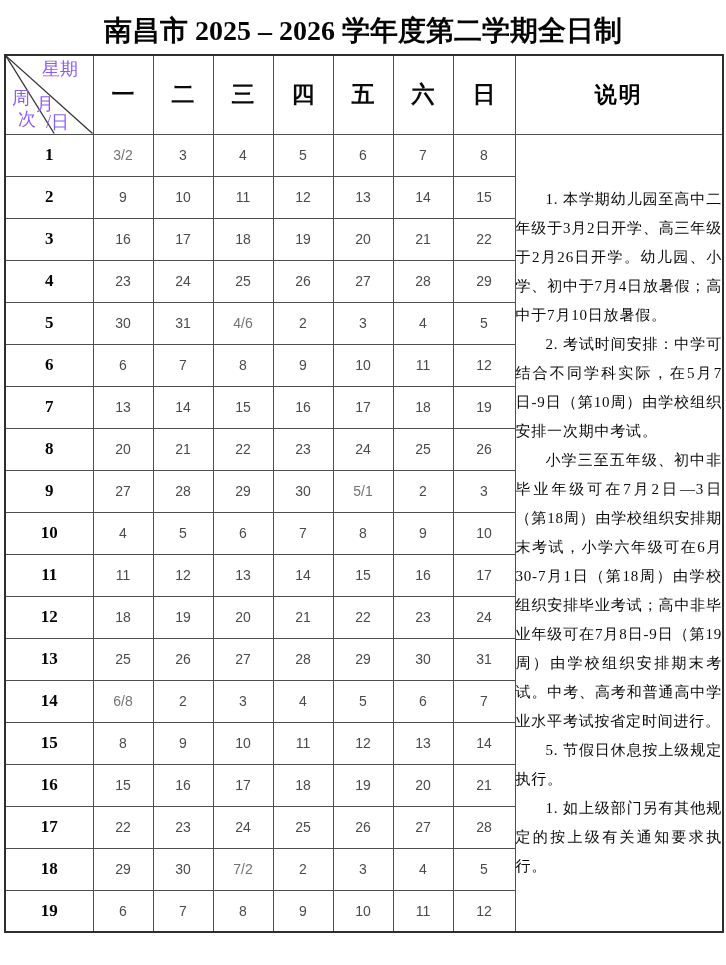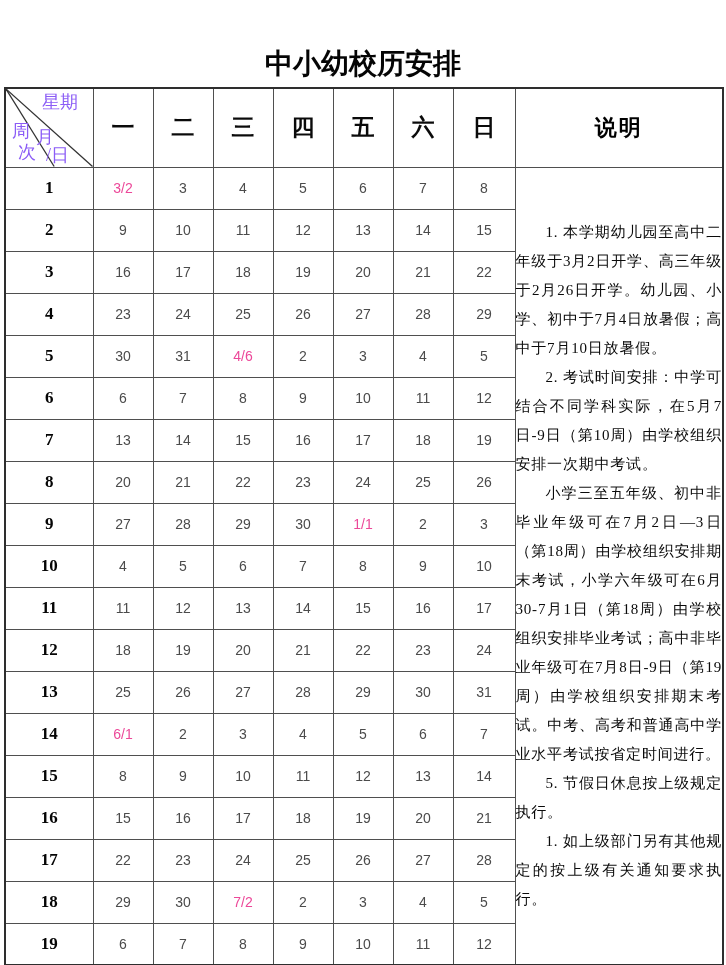--- a/index.html
+++ b/index.html
@@ -79,21 +79,21 @@
     font-weight: bold;
     font-size: 17px;
     color: #050505;
   }
   .date-cell {
     font-family: "Liberation Sans", "DejaVu Sans", sans-serif;
     font-size: 14px;
     color: #4b4b4b;
   }
   .date-cell.month-start {
-    color: #ec4899;
+    color: #737373;
   }
   .notes-cell {
     vertical-align: top;
     text-align: left;
     padding: 16px 6px 0 7px;
   }
   .notes-cell p {
     margin: 0;
     font-size: 15px;
     line-height: 29px;
@@ -101,21 +101,21 @@
     text-align: justify;
     text-indent: 2em;
     color: #0a0a0a;
   }
 </style>
 </head>
 <body>
 
 <div class="page">
 
-  <h1 class="title"><br><span>中小幼校历安排</span></h1>
+  <h1 class="title"><span>南昌市 2025 – 2026 学年度第二学期全日制</span><br></h1>
 
   <table class="calendar">
     <colgroup>
       <col style="width:88px">
       <col style="width:60px">
         <col style="width:60px">
         <col style="width:60px">
       <col style="width:60px">
         <col style="width:60px">
         <col style="width:60px">
@@ -232,21 +232,21 @@
           <td class="date-cell">24</td>
           <td class="date-cell">25</td>
           <td class="date-cell">26</td>
         </tr>
         <tr>
           <td class="week-cell">9</td>
           <td class="date-cell">27</td>
           <td class="date-cell">28</td>
           <td class="date-cell">29</td>
           <td class="date-cell">30</td>
-          <td class="date-cell month-start">1/1</td>
+          <td class="date-cell month-start">5/1</td>
           <td class="date-cell">2</td>
           <td class="date-cell">3</td>
         </tr>
         <tr>
           <td class="week-cell">10</td>
           <td class="date-cell">4</td>
           <td class="date-cell">5</td>
           <td class="date-cell">6</td>
           <td class="date-cell">7</td>
           <td class="date-cell">8</td>
@@ -278,21 +278,21 @@
           <td class="date-cell">25</td>
           <td class="date-cell">26</td>
           <td class="date-cell">27</td>
           <td class="date-cell">28</td>
           <td class="date-cell">29</td>
           <td class="date-cell">30</td>
           <td class="date-cell">31</td>
         </tr>
         <tr>
           <td class="week-cell">14</td>
-          <td class="date-cell month-start">6/1</td>
+          <td class="date-cell month-start">6/8</td>
           <td class="date-cell">2</td>
           <td class="date-cell">3</td>
           <td class="date-cell">4</td>
           <td class="date-cell">5</td>
           <td class="date-cell">6</td>
           <td class="date-cell">7</td>
         </tr>
         <tr>
           <td class="week-cell">15</td>
           <td class="date-cell">8</td>

